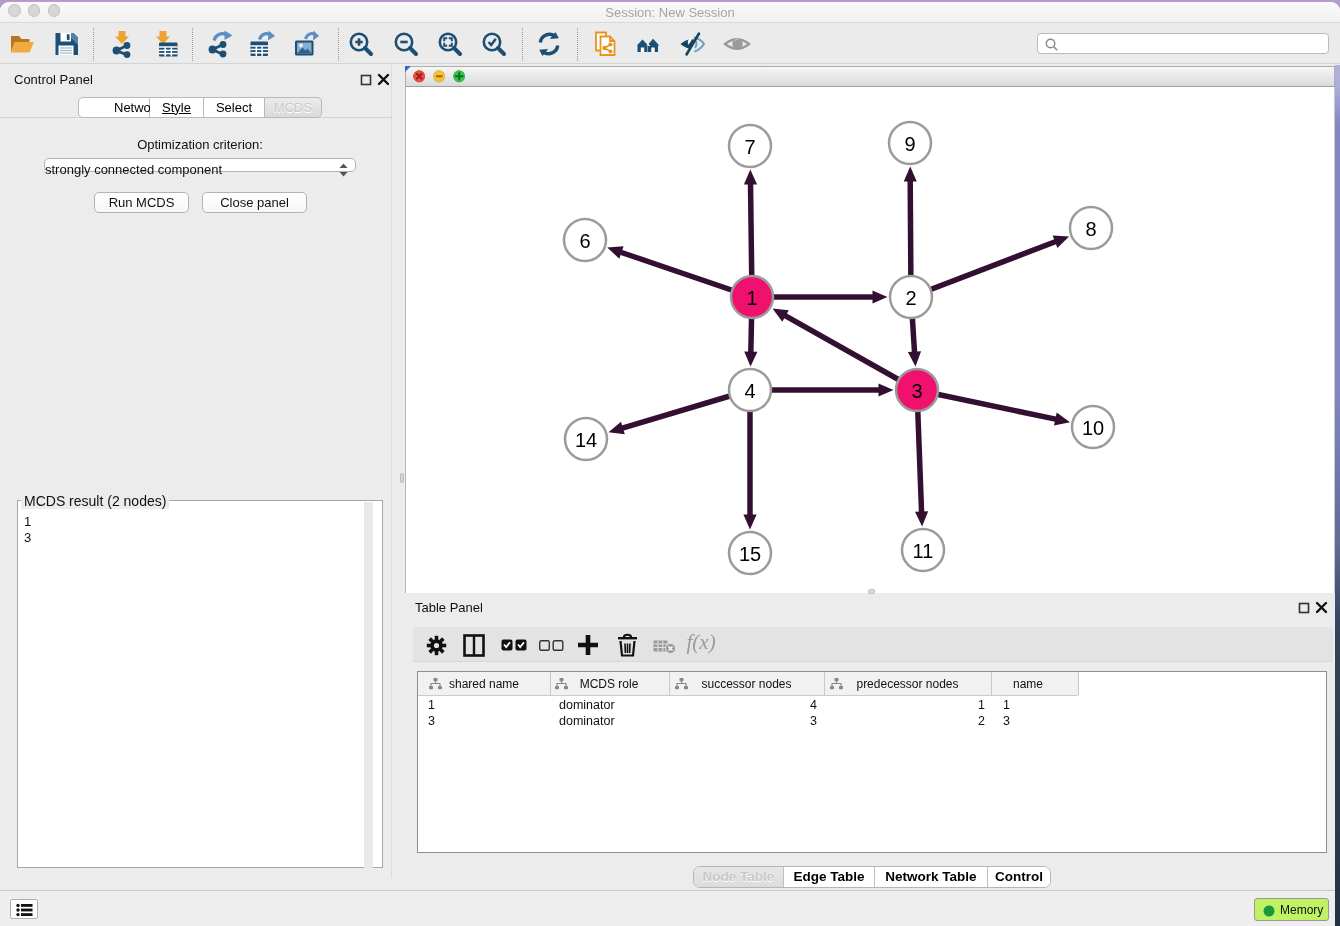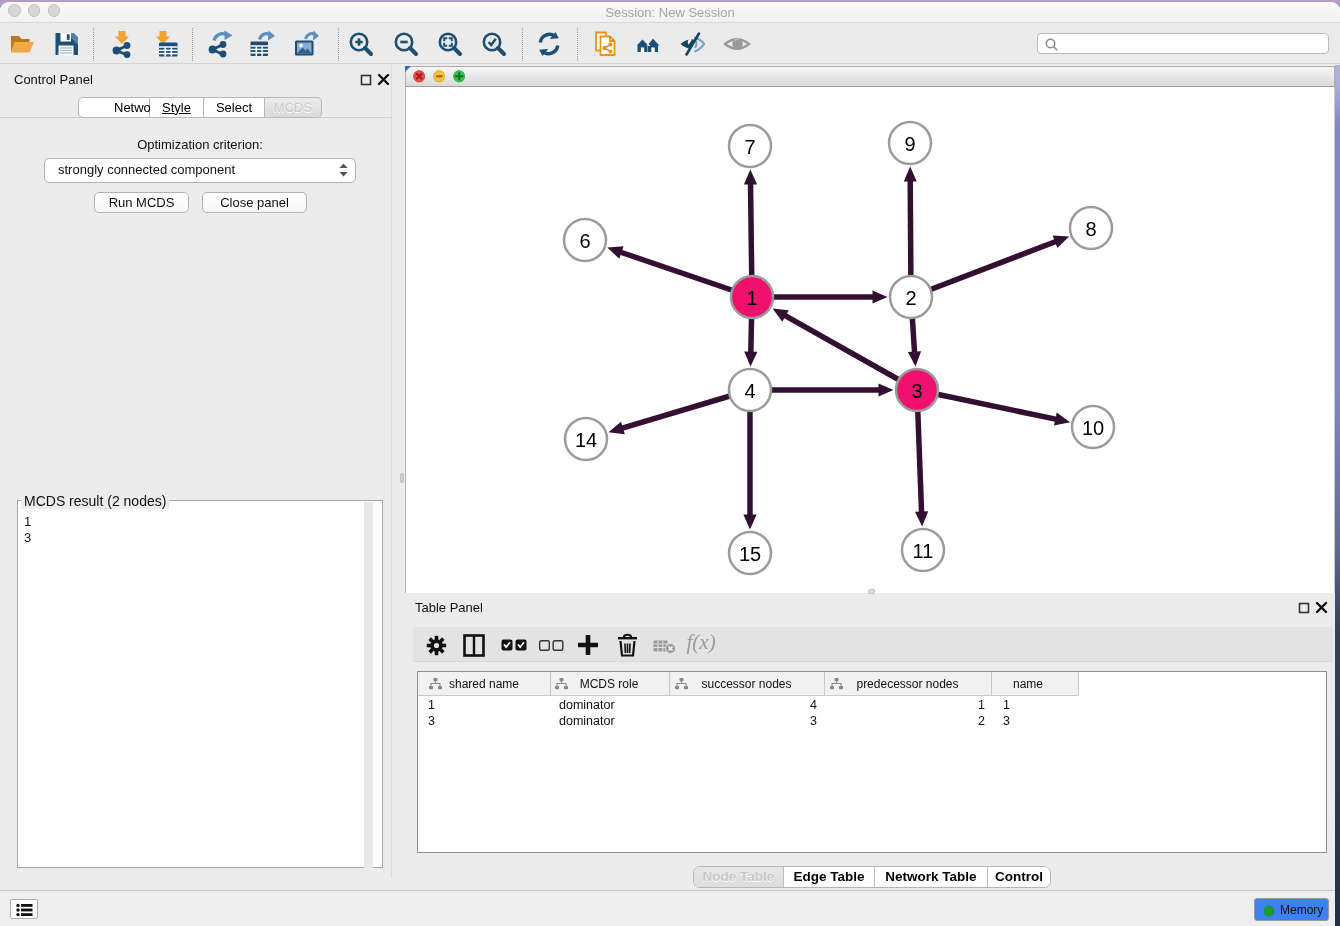--- a/index.html
+++ b/index.html
@@ -23,21 +23,21 @@
 #search { left:1037px; top:33px; width:292px; height:21px; background:#fff; border:1px solid #bcbcbc; border-radius:4px; z-index:4; }
 
 #cp-title { left:14px; top:72px; font-size:13px; color:#111; z-index:4; }
 .wicon { position:absolute; z-index:5; }
 #cp-tabs { left:78px; top:96.5px; height:21px; z-index:4; display:flex; }
 .tab { height:21px; border:1px solid #b9b9b9; border-left:none; background:#fff; font-size:13px; color:#000; text-align:center; line-height:19px; box-sizing:border-box; }
 .tab.first { border-left:1px solid #b9b9b9; border-radius:5px 0 0 5px;padding-left:35px; }
 .tab.sel { background:linear-gradient(#ececec,#dadada); color:#cacaca; text-shadow:0 1px 0 #fff; border-radius:0 5px 5px 0; }
 #cp-line { left:0; top:117px; width:392px; height:1px; background:#d2d2d2; z-index:3; }
 #opt-label { left:0; top:137px; width:400px; text-align:center; font-size:13px; color:#111; z-index:4; }
-#combo { left:44px; top:158px; width:312px; height:25px; background:#fff; border:1px solid #b3b3b3; border-radius:5px; z-index:4; font-size:13px; color:#111; line-height:21px; padding-left:13px; }
+#combo { left:44px; top:158px; width:312px; height:14px; background:#fff; border:1px solid #b3b3b3; border-radius:5px; z-index:4; font-size:13px; color:#111; line-height:21px; }
 .btn { position:absolute; top:191.5px; height:21px; background:linear-gradient(#ffffff,#f7f7f7); border:1px solid #b3b3b3; border-radius:5px; font-size:13px; color:#111; text-align:center; line-height:19px; z-index:4; }
 #fieldset { left:17px; top:500px; width:366px; height:368px; background:#fff; border:1px solid #a6a6a6; z-index:4; }
 #fs-legend { left:21px; top:493px; font-size:14px; color:#111; background:#ececec; padding:0 3px; z-index:5; }
 #fs-scroll { left:346px; top:1px; width:9px; height:366px; background:#e9e9e9; }
 #fs-items { left:6px; top:13px; font-size:13px; color:#111; line-height:16px; }
 #cp-divider { left:391px; top:65px; width:1px; height:813px; background:#dcdcdc; z-index:3; }
 #grip-left { left:399.5px; top:473px; width:4.5px; height:9.5px; background:#d6d6d6; border:1px solid #bdbdbd; border-radius:2px; z-index:4; }
 #grip-bot { left:867.5px; top:588.5px; width:7px; height:5px; background:#dcdcdc; border:1px solid #c0c0c0; border-radius:2px; z-index:6; }
 
 #netwin { left:404.5px; top:65.5px; width:930px; height:527px; z-index:4; }
@@ -54,21 +54,21 @@
 .hsep { position:absolute; top:0; height:23px; width:1px; background:#c9c9c9; }
 .hlabel { position:absolute; top:4.5px; font-size:12px; color:#111; }
 .cell { position:absolute; font-size:12.5px; color:#111; }
 #bot-tabs { left:693px; top:866px; height:21.5px; display:flex; border:1px solid #b5b5b5; border-radius:7px; overflow:hidden; background:#fff; z-index:4; }
 .btab { height:100%; font-size:13.5px; font-weight:bold; color:#000; text-align:center; line-height:20px; border-left:1px solid #c0c0c0; background:#fff; }
 .btab.first { border-left:none; }
 .btab.sel { background:linear-gradient(#e6e6e6,#dcdcdc); color:#c8c8c8; text-shadow:0 1px 0 #fff; }
 
 #statusbar { left:0; top:890px; width:1340px; height:36px; border-top:1px solid #c8c8c8; background:#eeeeee; z-index:3; }
 #list-btn { left:10px; top:899px; width:28px; height:19.5px; background:#fdfdfd; border:1px solid #b0b0b0; border-radius:2px; z-index:4; }
-#mem-btn { left:1254px; top:897.5px; width:75px; height:23.5px; background:#3b82f6; border:1px solid #989898; border-radius:3px; z-index:60; font-size:12px; color:#111; }
+#mem-btn { left:1254px; top:897.5px; width:75px; height:23.5px; background:#bef264; border:1px solid #989898; border-radius:3px; z-index:60; font-size:12px; color:#111; }
 </style>
 </head>
 <body>
 <div class="abs" id="purple"></div>
 <div class="abs" id="app"></div>
 <div class="abs" id="titlebar"></div>
 <div class="tl" style="left:8px;"></div>
 <div class="tl" style="left:27.5px;"></div>
 <div class="tl" style="left:47.5px;"></div>
 <div class="abs" id="title-text">Session: New Session</div>

